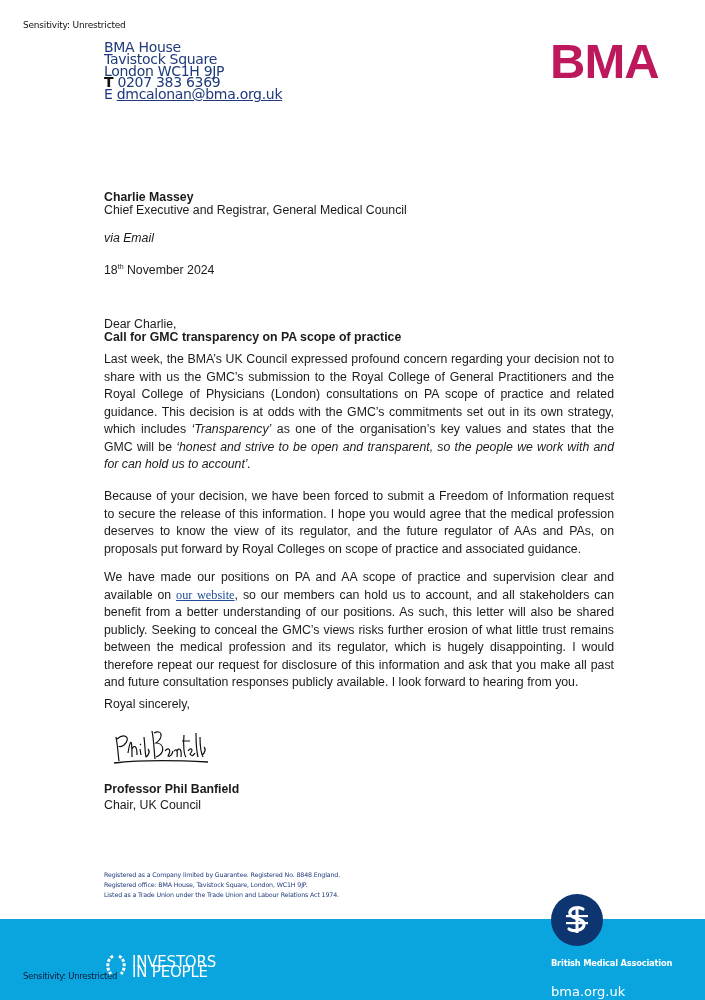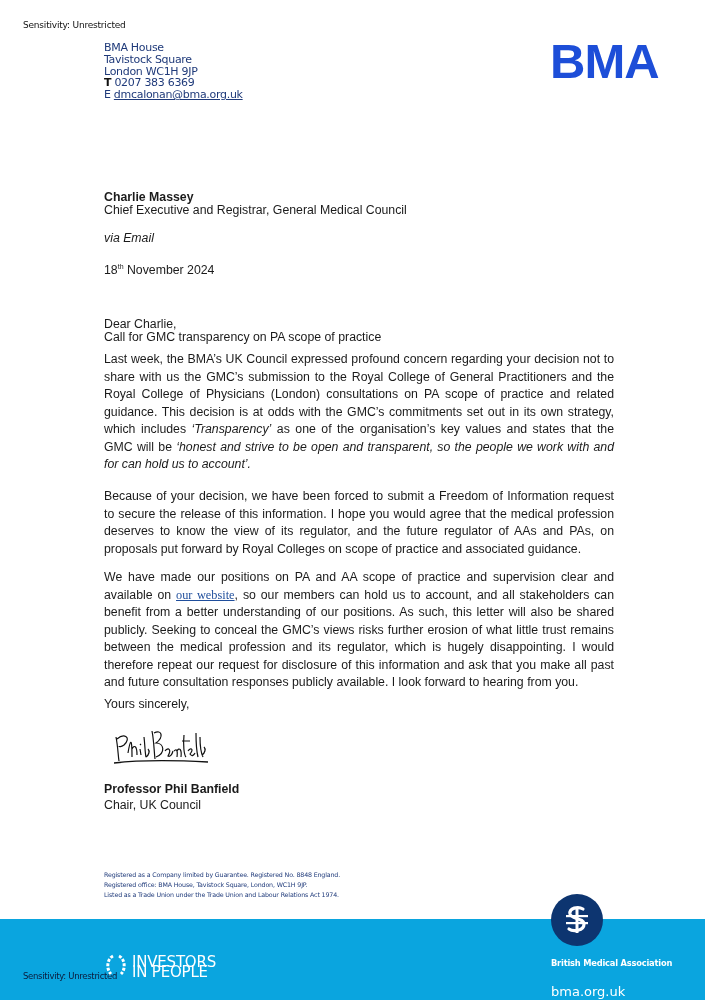--- a/index.html
+++ b/index.html
@@ -1,32 +1,32 @@
 <!DOCTYPE html>
 <html><head>
 <meta charset="utf-8">
 <style>
   html, body { margin:0; padding:0; }
   body { width:705px; height:1000px; position:relative; background:#ffffff; overflow:hidden;
          font-family:"Liberation Sans", sans-serif; color:#1a1a1a; }
   .abs { position:absolute; }
   .sens-top { left:23px; top:20px; font-size:9px; color:#111; font-family:"DejaVu Sans", sans-serif; letter-spacing:-0.2px; }
-  .addr { left:104px; top:42px; font-size:11px; line-height:11.8px; color:#1f3a7a; font-family:"DejaVu Sans", sans-serif; letter-spacing:-0.3px; }
+  .addr { left:104px; top:42px; font-size:14px; line-height:11.8px; color:#1f3a7a; font-family:"DejaVu Sans", sans-serif; letter-spacing:-0.3px; }
   .addr div { white-space:nowrap; }
   .addr .t { font-weight:bold; color:#111; }
   .addr a { color:#1f3a7a; text-decoration:underline; }
-  .bma-logo { left:550px; top:34px; font-size:49px; font-weight:bold; color:#1d4ed8; letter-spacing:-1px; font-family:"Liberation Sans", sans-serif; line-height:54px; }
+  .bma-logo { left:550px; top:34px; font-size:49px; font-weight:bold; color:#be185d; letter-spacing:-1px; font-family:"Liberation Sans", sans-serif; line-height:54px; }
   .body-text { left:104px; width:510px; font-size:12.3px; line-height:17.5px; color:#1b1b1b; }
   .recipient-name { top:189px; font-weight:bold; }
   .recipient-title { top:202px; }
   .via { top:230px; font-style:italic; }
   .date { top:258px; }
   .date sup { font-size:7px; vertical-align:5px; }
   .salutation { top:300px;margin-top:16px; }
-  .subject { top:329px; font-weight:normal; }
+  .subject { top:329px; font-weight:bold; }
   .para { text-align:justify; text-justify:inter-word; }
   .p1 { top:351px; }
   .p2 { top:488px; }
   .p3 { top:569px; }
   .para em { font-style:italic; }
   .link { color:#1f4e9c; text-decoration:underline;font-family:Liberation Serif, serif; }
   .closing { top:696px; }
   .signature { left:110px; top:727px; }
   .signer-name { top:781px; font-weight:bold; }
   .signer-role { top:797px; }
@@ -61,21 +61,21 @@
 <div class="abs body-text date"><span>18</span><sup>th</sup><span> November 2024</span></div>
 <div class="abs body-text salutation">Dear Charlie,</div>
 <div class="abs body-text subject">Call for GMC transparency on PA scope of practice</div>
 
 <div class="abs body-text para p1"><span>Last week, the BMA’s UK Council expressed profound concern regarding your decision not to share with us the GMC’s submission to the Royal College of General Practitioners and the Royal College of Physicians (London) consultations on PA scope of practice and related guidance. This decision is at odds with the GMC’s commitments set out in its own strategy, which includes </span><em>‘Transparency’</em><span> as one of the organisation’s key values and states that the GMC will be </span><em>‘honest and strive to be open and transparent, so the people we work with and for can hold us to account’.</em></div>
 
 <div class="abs body-text para p2">Because of your decision, we have been forced to submit a Freedom of Information request to secure the release of this information. I hope you would agree that the medical profession deserves to know the view of its regulator, and the future regulator of AAs and PAs, on proposals put forward by Royal Colleges on scope of practice and associated guidance.</div>
 
 <div class="abs body-text para p3"><span>We have made our positions on PA and AA scope of practice and supervision clear and available on </span><a class="link">our website</a><span>, so our members can hold us to account, and all stakeholders can benefit from a better understanding of our positions. As such, this letter will also be shared publicly. Seeking to conceal the GMC’s views risks further erosion of what little trust remains between the medical profession and its regulator, which is hugely disappointing. I would therefore repeat our request for disclosure of this information and ask that you make all past and future consultation responses publicly available. I look forward to hearing from you.</span></div>
 
-<div class="abs body-text closing">Yours sincerely,</div>
+<div class="abs body-text closing">Royal sincerely,</div>
 
 <div class="abs signature">
   <svg width="100" height="40" viewBox="0 0 100 40">
     <path d="M6 10 C8 20, 8 28, 9 34 M7 12 C14 6, 22 10, 14 18 C11 20, 9 20, 9 19 M18 26 C20 14, 22 8, 22 30 M22 22 C24 18, 27 18, 27 28 M30 22 L31 28 M30 17 l1 1 M34 10 C35 18, 35 26, 36 30 M36 30 C39 28, 40 24, 38 22" stroke="#111" stroke-width="1.2" fill="none"></path>
     <path d="M42 4 C44 14, 44 24, 45 32 M44 6 C52 2, 54 10, 46 16 C54 16, 56 26, 46 30 M55 24 C58 20, 62 22, 58 29 C60 30, 62 28, 63 24 M64 24 C66 22, 68 22, 67 30 M67 24 C69 20, 72 22, 71 30 M74 8 C73 18, 74 28, 76 30 M72 14 L80 14 M78 24 C81 20, 84 22, 80 27 C82 30, 84 28, 85 26 M86 6 C86 16, 87 26, 88 30 M90 10 C90 18, 91 26, 93 30 M92 28 C95 26, 96 22, 94 20" stroke="#111" stroke-width="1.2" fill="none"></path>
     <path d="M4 36 C30 33, 60 33, 98 35" stroke="#111" stroke-width="1.4" fill="none"></path>
   </svg>
 </div>
 
 <div class="abs body-text signer-name">Professor Phil Banfield</div>

